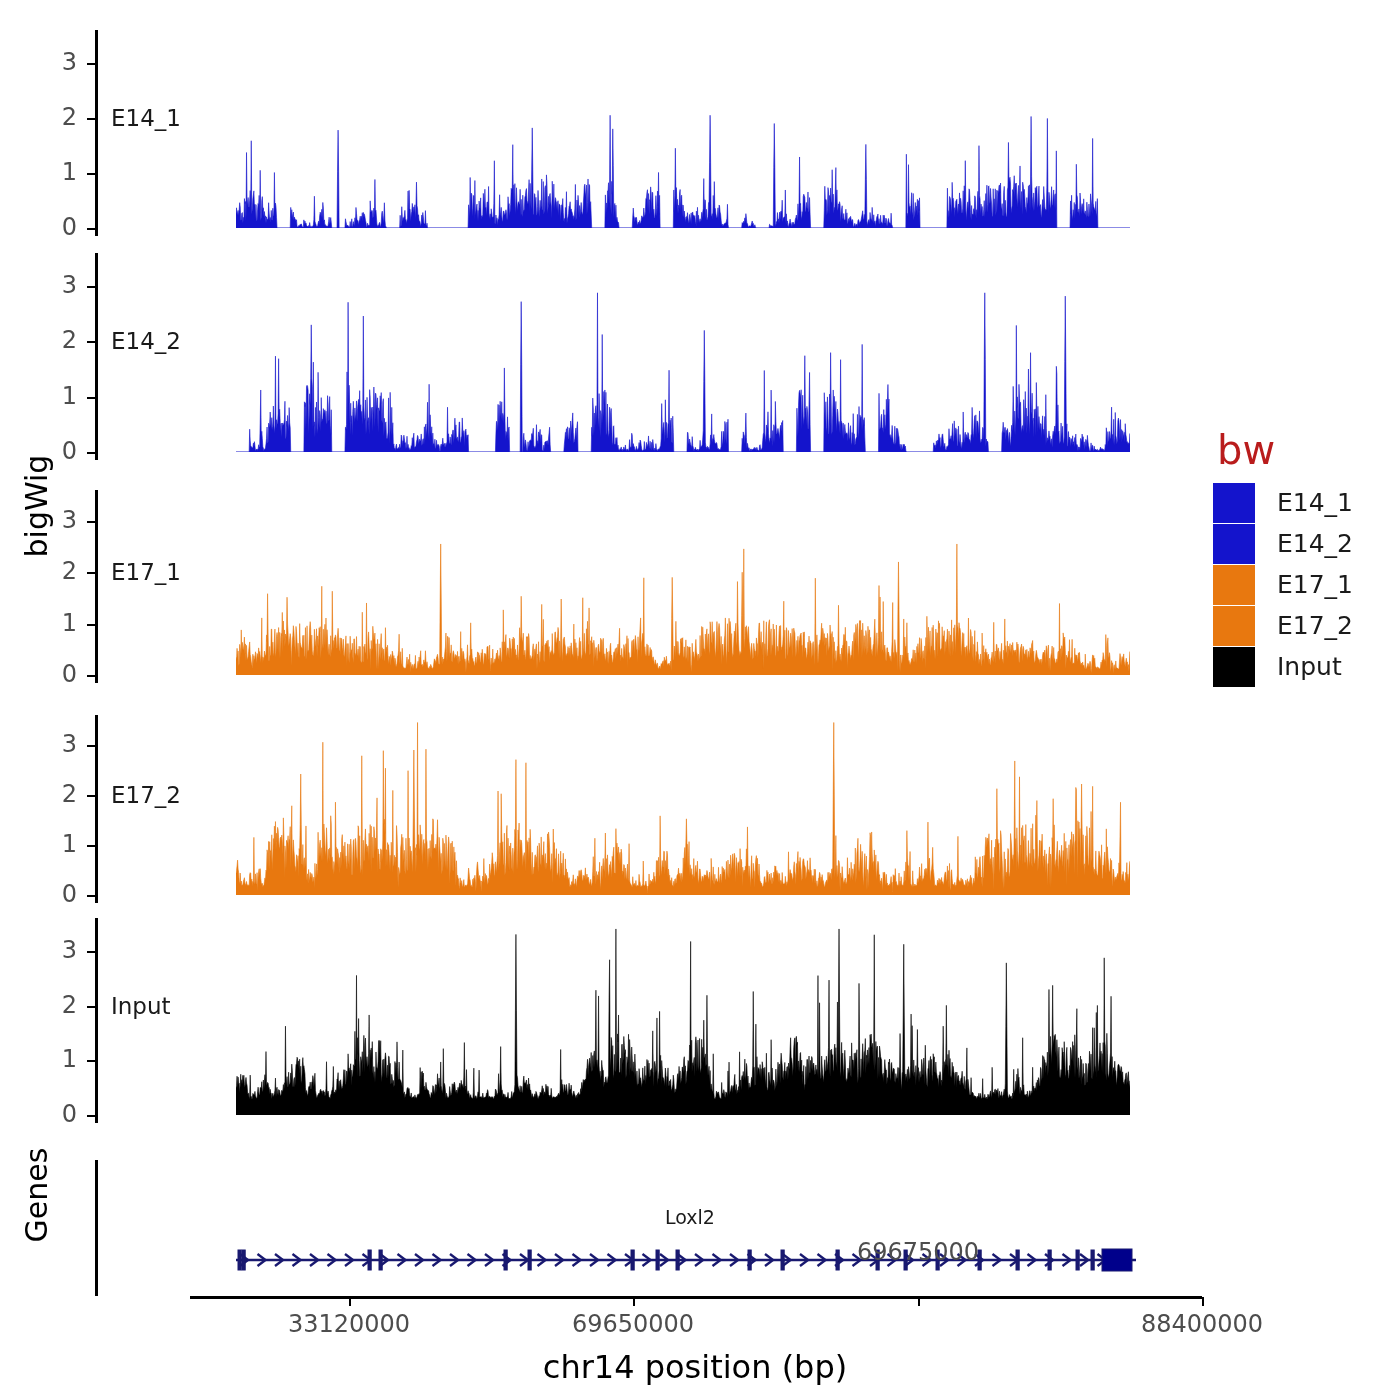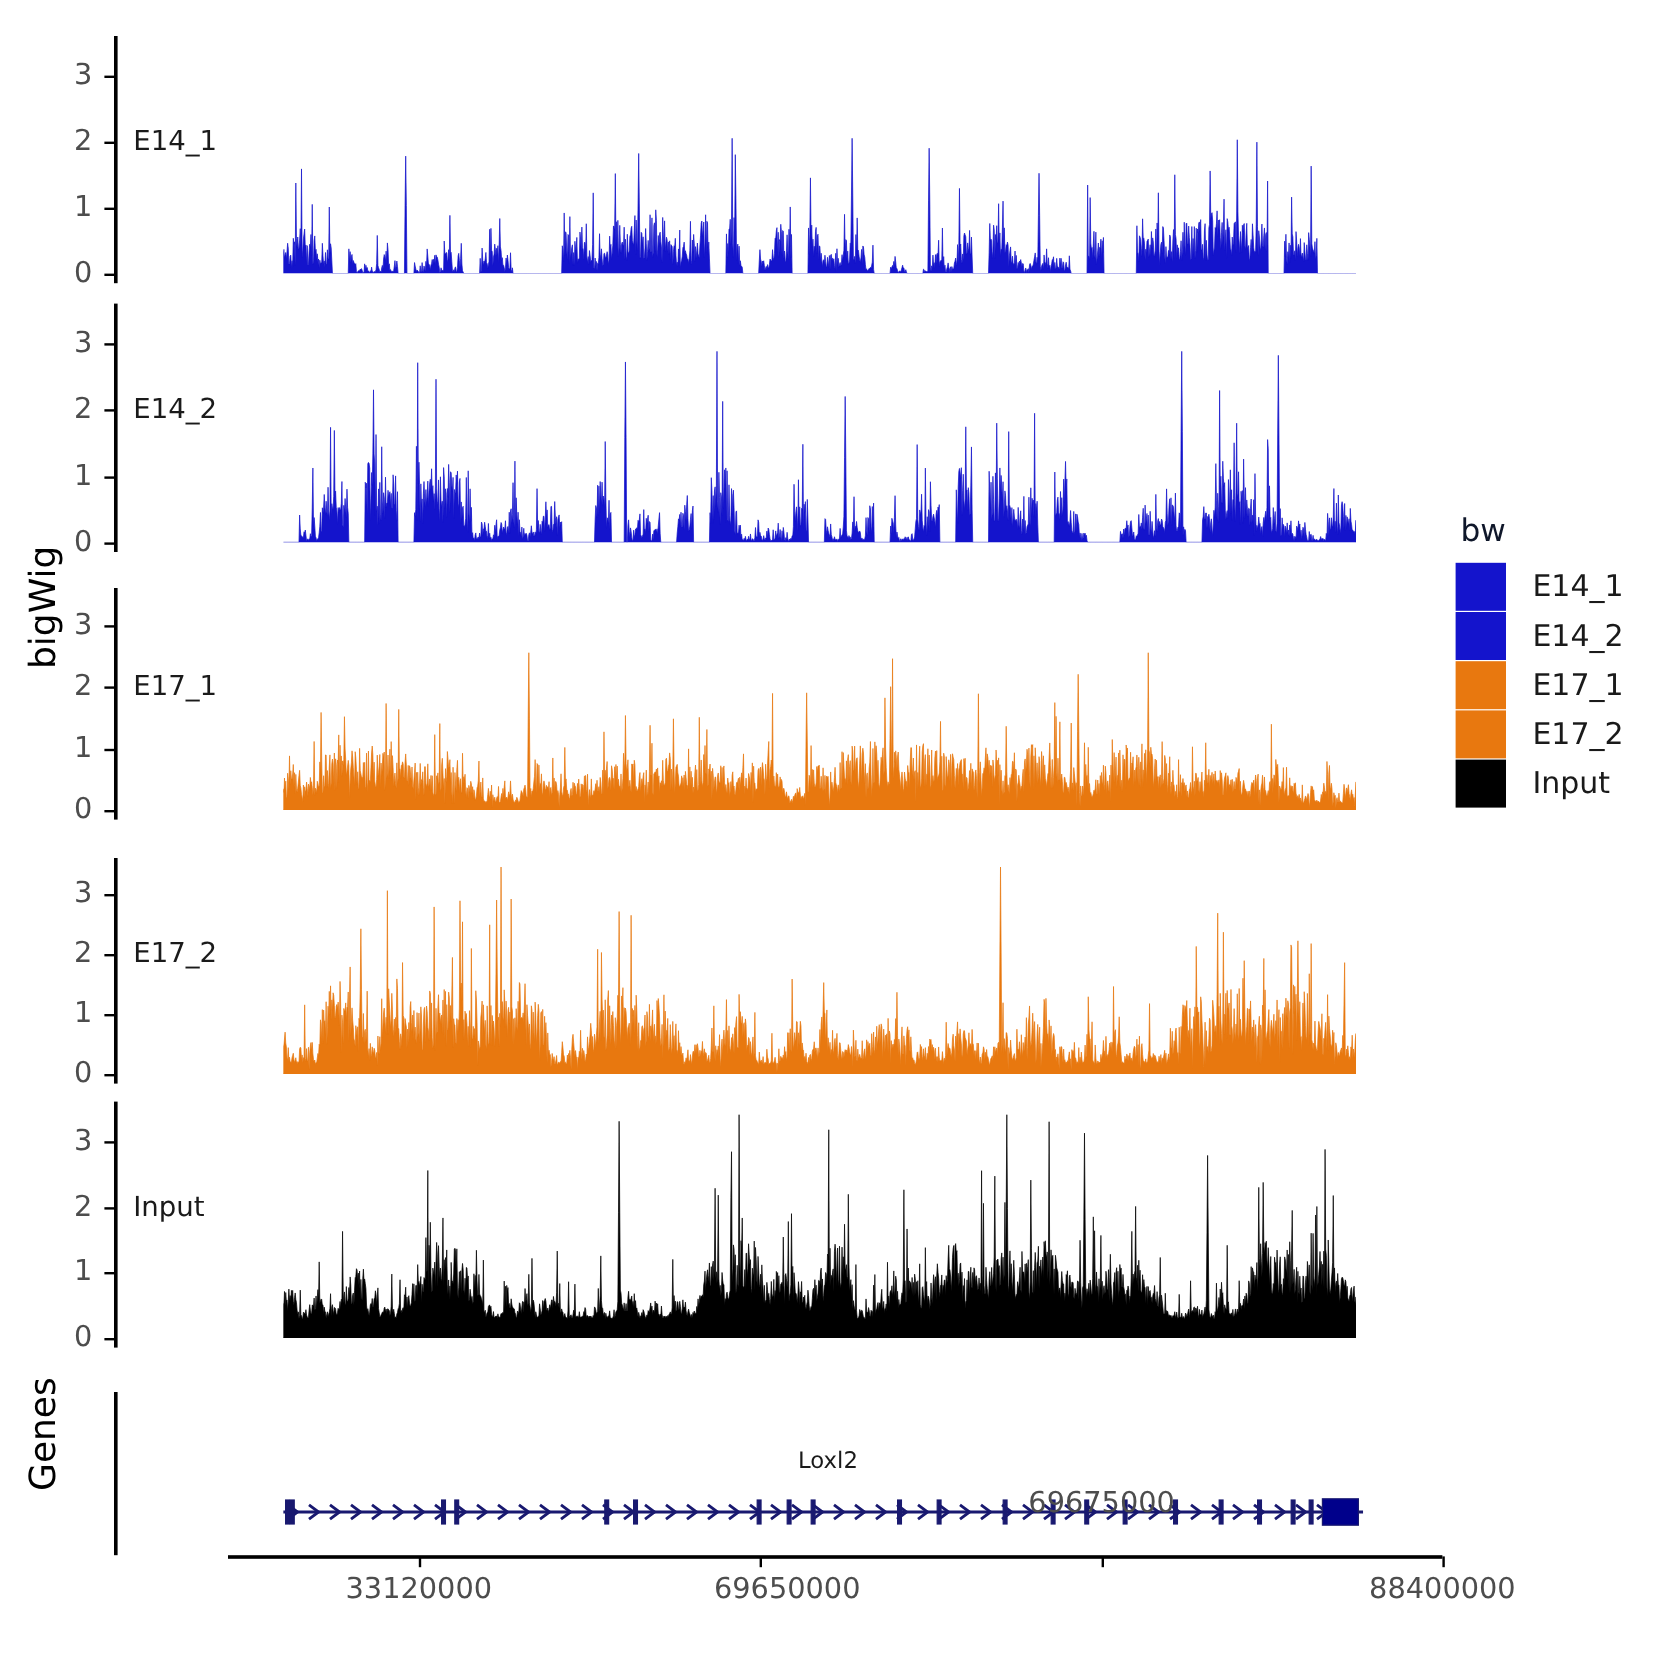--- a/index.html
+++ b/index.html
@@ -33,21 +33,21 @@
   .xticklab{position:absolute;font-size:24px;color:#4d4d4d;text-align:center;
             width:200px;line-height:1;}
   .xtitle{position:absolute;font-size:32px;color:#000;text-align:center;
           width:1010px;left:190px;top:1348px;}
 
   .genes-axisline{position:absolute;background:#000;width:3px;}
   .gene-label{position:absolute;font-size:19px;color:#1a1a1a;white-space:nowrap;}
   .genebox{position:absolute;}
 
   .legend{position:absolute;left:1213px;top:430px;width:180px;}
-  .legend-title{font-size:26px;color:#0f172a;margin:0 0 12px 4px;line-height:1;}
+  .legend-title{font-size:40px;color:#b91c1c;margin:0 0 12px 4px;line-height:1;}
   .legend-row{display:flex;align-items:center;height:41px;}
   .legend-key{width:42px;height:40px;flex:0 0 42px;}
   .legend-text{font-size:25px;color:#1a1a1a;margin-left:22px;white-space:nowrap;}
 </style>
 </head>
 <body>
 
 <div id="root">
 
   <div class="ylab">bigWig</div>
@@ -210,26 +210,27 @@
           <rect x="866" y="6" width="30" height="22" fill="#00008b"></rect>
         </g>
     </svg>
   </div>
 
   <div class="xaxis-bar" style="left:190px;top:1296px;width:1012px;"></div>
   <div id="xticks">
       <div class="xtick" style="left: 349px; top: 1297px;"></div>
       <div class="xticklab" style="left: 249px; top: 1312px;">33120000</div>
       <div class="xtick" style="left: 633px; top: 1297px;"></div>
-      <div class="xticklab" style="left: 556px; top: 1312px; text-align: center;">69650000</div>
+      <div class="xticklab" style="left: 533px; top: 1312px; text-align: center;">69650000</div>
       <div class="xtick" style="left: 918px; top: 1297px;"></div>
       <div class="xticklab" style="left: 818px; top: 1240px;">69675000</div>
       <div class="xtick" style="left: 1202px; top: 1297px;"></div>
       <div class="xticklab" style="left: 1102px; top: 1312px;">88400000</div>
     </div>
+  <div class="xtitle">chr14 position (bp)</div>
 
   <div class="legend">
     <div class="legend-title">bw</div>
     <div id="legend-rows">
         <div class="legend-row">
           <span class="legend-key" style="background: rgb(20, 20, 204);"></span>
           <span class="legend-text">E14_1</span>
         </div>
         <div class="legend-row">
           <span class="legend-key" style="background: rgb(20, 20, 204);"></span>

